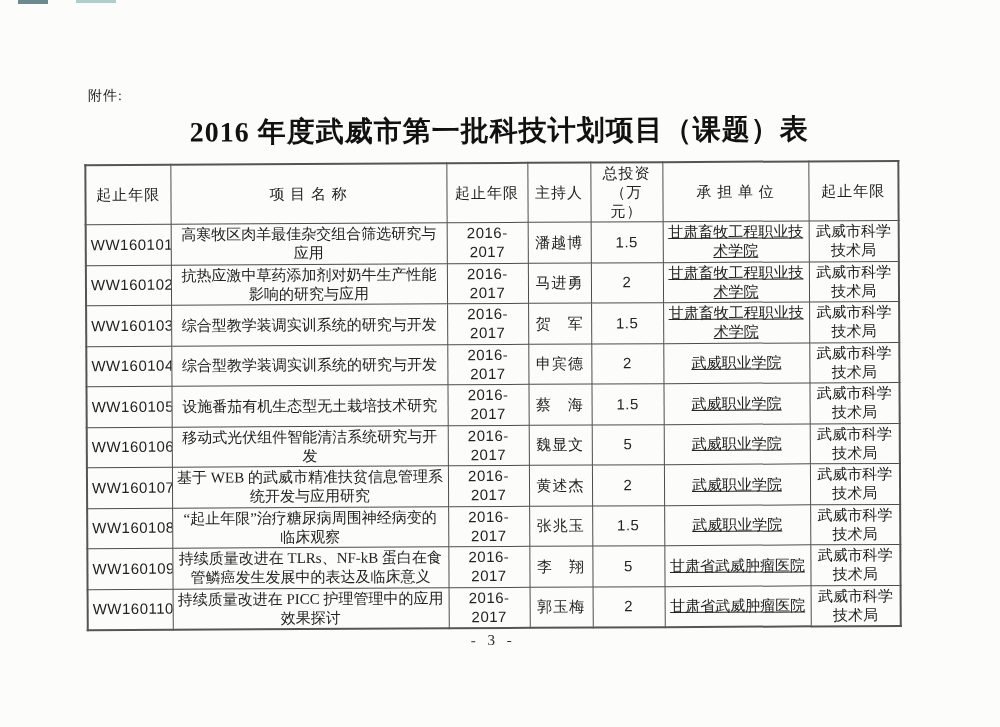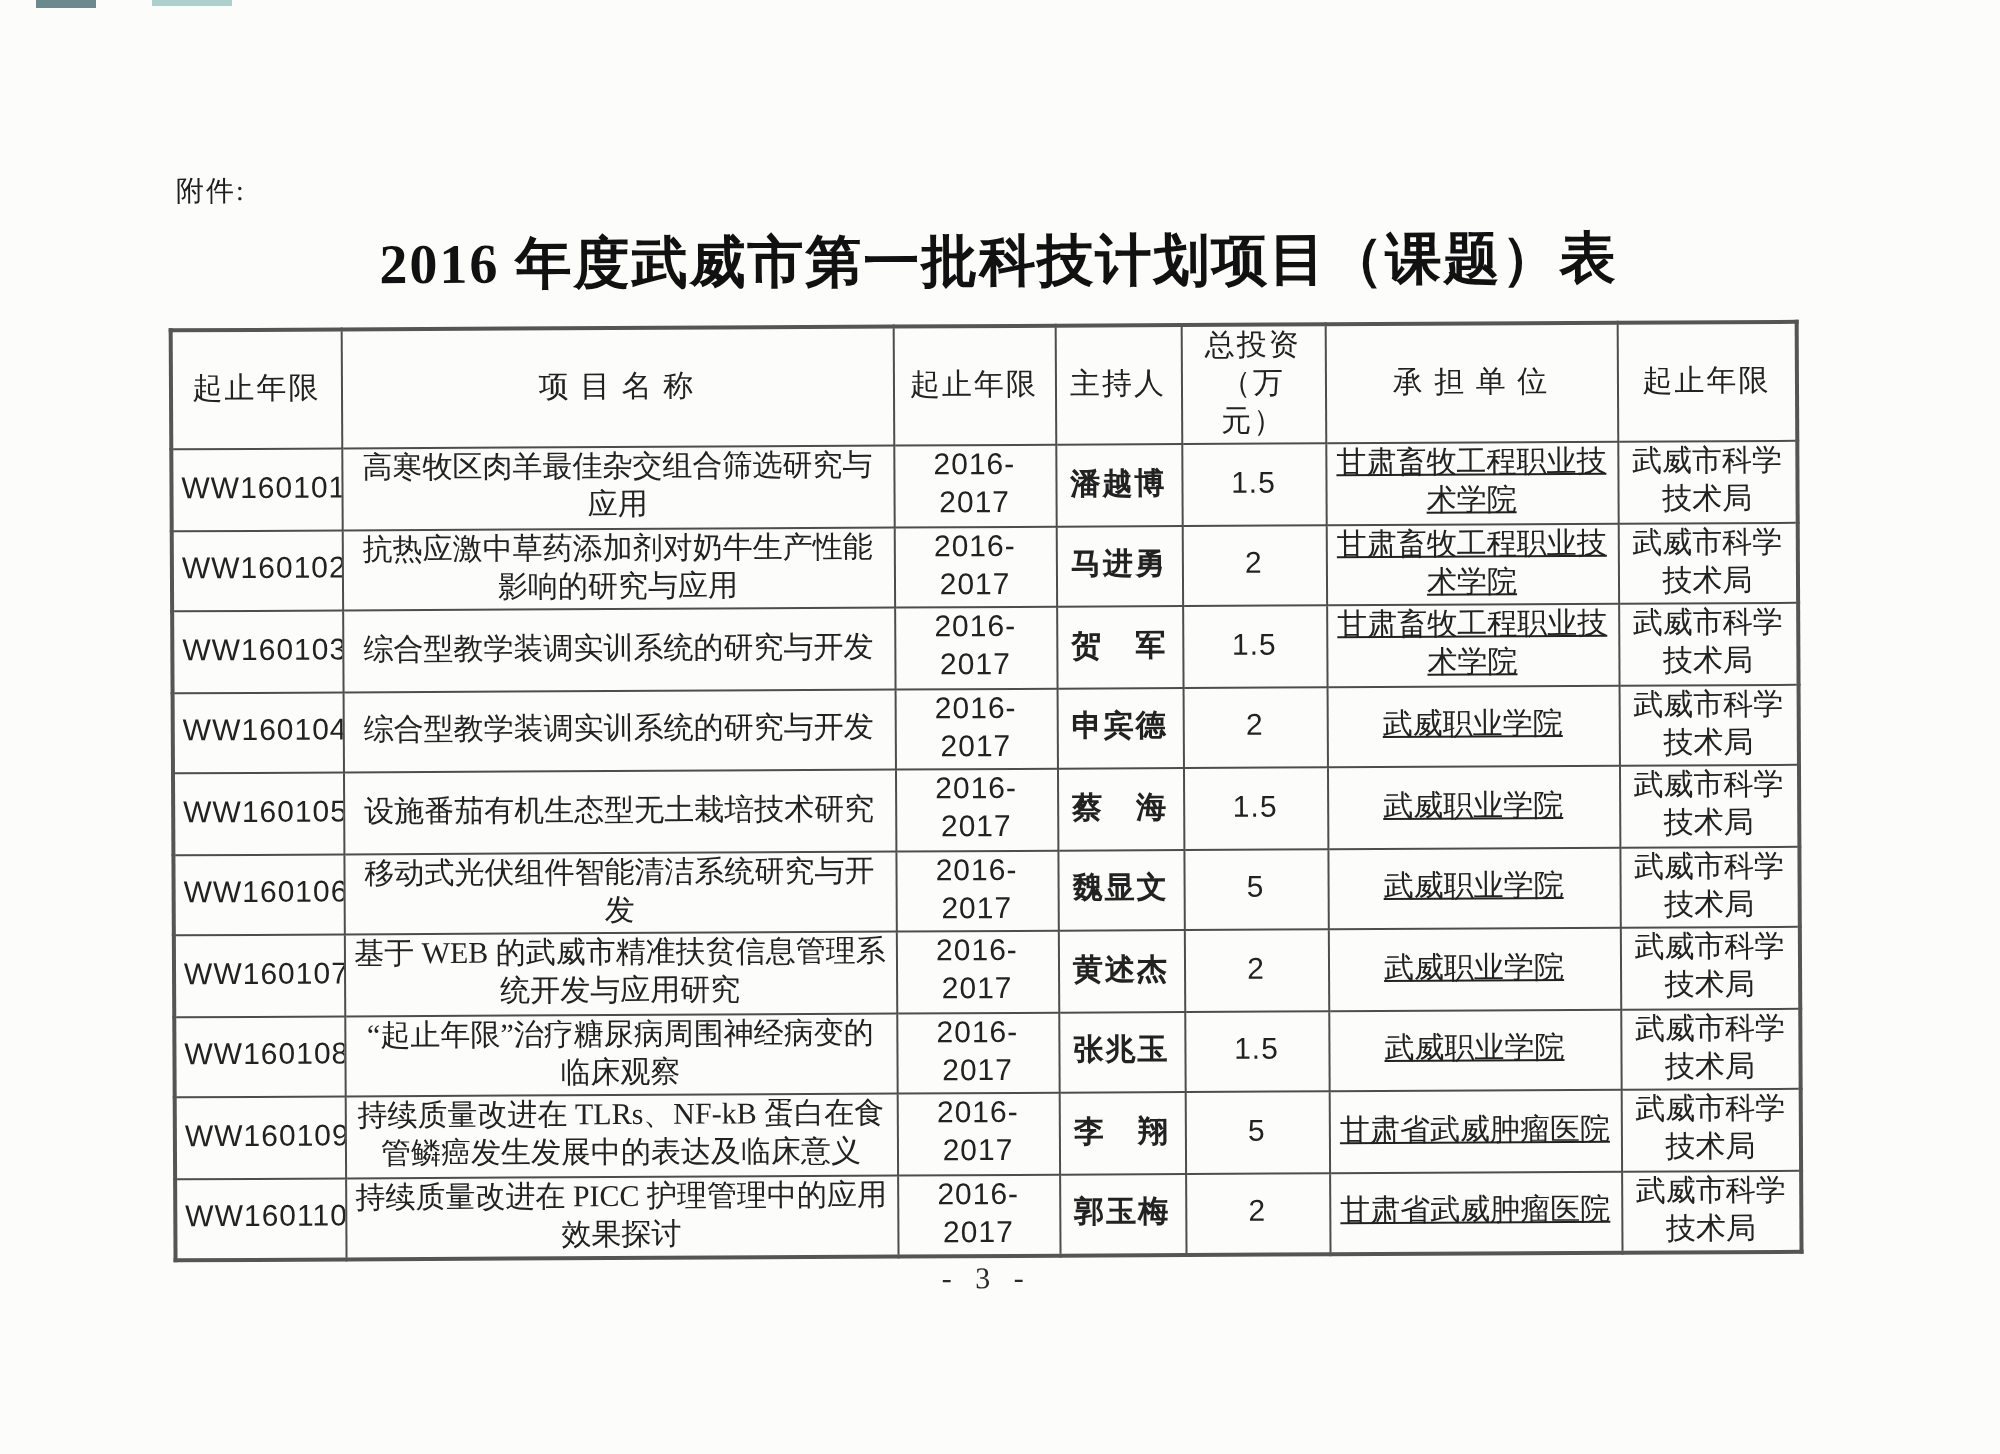--- a/index.html
+++ b/index.html
@@ -66,21 +66,21 @@
   .projects tbody tr { height: 38px; }
   .projects th { font-weight: normal; font-size: 15px; letter-spacing: 1px; }
   .cell-code, .cell-period, .cell-invest {
     font-family: Liberation Sans, sans-serif;
     letter-spacing: .5px;
     font-size: 14.5px;
   }
   .cell-name { padding: 1px 9px; }
   .cell-unit { padding: 1px 6px; text-decoration: underline; }
   .cell-dept { padding: 1px 13px; }
-  .cell-leader { letter-spacing: 1px; font-weight: bold; }
+  .cell-leader { letter-spacing: 1px; }
   .page-footer {
     position: absolute;
     left: 85px; top: 632px;
     width: 813px;
     text-align: center;
     font-size: 15px;
     letter-spacing: 4px;
     color: #2a2a2a;
   }
 </style>

